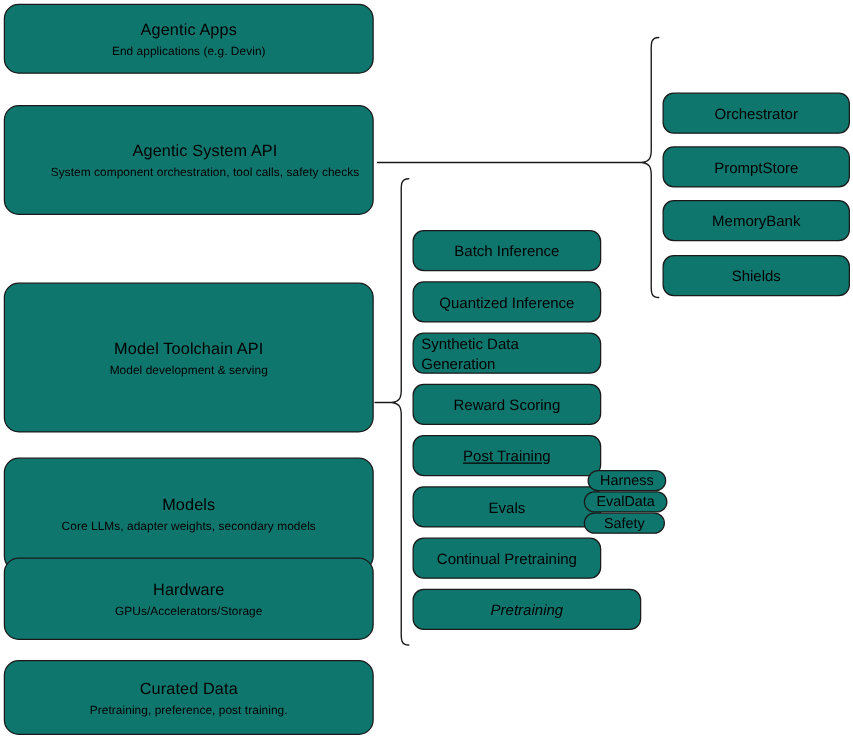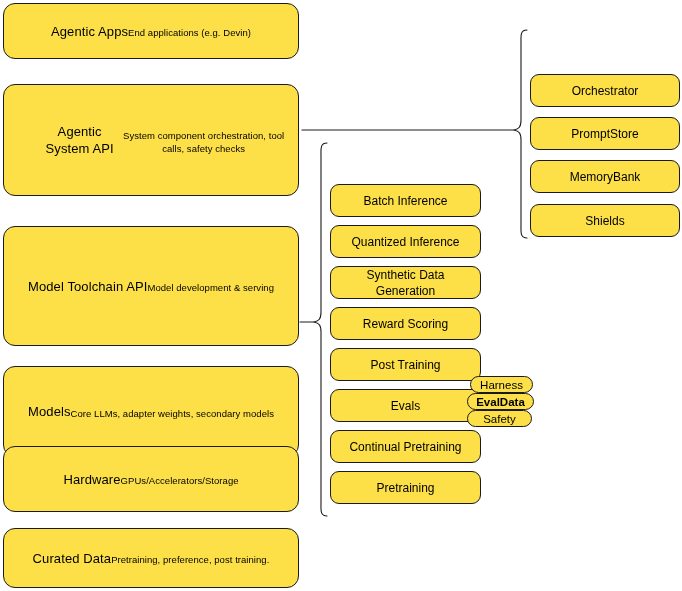--- a/index.html
+++ b/index.html
@@ -20,27 +20,27 @@
     position: absolute;
     left: 0;
     top: 0;
     width: 682px;
     height: 591px;
   }
 
   .node {
     position: absolute;
     box-sizing: border-box;
-    background: #fde047;
+    background: #0f766e;
     border: 1px solid #1a1a1a;
     display: flex;
-    flex-direction: row;
+    flex-direction: column;
     align-items: center;
     justify-content: center;
-    text-align: center;
+    text-align: left;
   }
 
   
   .layer {
     border-radius: 12px;
     padding: 4px 10px;
   }
   .layer .title {
     font-size: 13px;
     line-height: 17px;
@@ -114,21 +114,21 @@
              C 321 510, 320 516, 327 516"></path>
 
     <path d="M 300 322 L 314 322"></path>
   </svg>
 
   <div class="node layer" style="left:3px; top:3px; width:296px; height:56px;">
     <div class="title">Agentic Apps</div>
     <div class="subtitle">End applications (e.g. Devin)</div>
   </div>
 
-  <div class="node layer" style="left:3px; top:84px; width:296px; height:112px;padding-left:36px;">
+  <div class="node layer" style="left:3px; top:84px; width:296px; height:88px;padding-left:36px;">
     <div class="title">Agentic System API</div>
     <div class="subtitle">System component orchestration, tool calls, safety checks</div>
   </div>
 
   <div class="node layer" style="left:3px; top:226px; width:296px; height:120px;">
     <div class="title">Model Toolchain API</div>
     <div class="subtitle">Model development &amp; serving</div>
   </div>
 
   <div class="node layer" style="left:3px; top:366px; width:296px; height:91px;">
@@ -151,37 +151,37 @@
   </div>
   <div class="node pillbox" style="left:330px; top:225px; width:151px; height:33px;">
     <span>Quantized Inference</span>
   </div>
   <div class="node pillbox" style="left:330px; top:266px; width:151px; height:33px;">
     <span>Synthetic Data Generation</span>
   </div>
   <div class="node pillbox" style="left:330px; top:307px; width:151px; height:33px;">
     <span>Reward Scoring</span>
   </div>
-  <div class="node pillbox" style="left:330px; top:348px; width:151px; height:33px;">
+  <div class="node pillbox" style="left:330px; top:348px; width:151px; height:33px;text-decoration:underline;">
     <span>Post Training</span>
   </div>
   <div class="node pillbox" style="left:330px; top:389px; width:151px; height:33px;">
     <span>Evals</span>
   </div>
   <div class="node pillbox" style="left:330px; top:430px; width:151px; height:33px;">
     <span>Continual Pretraining</span>
   </div>
-  <div class="node pillbox" style="left:330px; top:471px; width:151px; height:33px;">
+  <div class="node pillbox" style="left:330px; top:471px; width:183px; height:33px;font-style:italic;">
     <span>Pretraining</span>
   </div>
 
   <div class="node capsule" style="left:470px; top:376px; width:63px; height:17px;">
     <span>Harness</span>
   </div>
-  <div class="node capsule" style="left:467px; top:393px; width:67px; height:17px;font-weight:bold;">
+  <div class="node capsule" style="left:467px; top:393px; width:67px; height:17px;">
     <span>EvalData</span>
   </div>
   <div class="node capsule" style="left:467px; top:410px; width:65px; height:17px;">
     <span>Safety</span>
   </div>
 
   <div class="node pillbox" style="left:530px; top:74px; width:150px; height:33px;">
     <span>Orchestrator</span>
   </div>
   <div class="node pillbox" style="left:530px; top:117px; width:150px; height:33px;">

